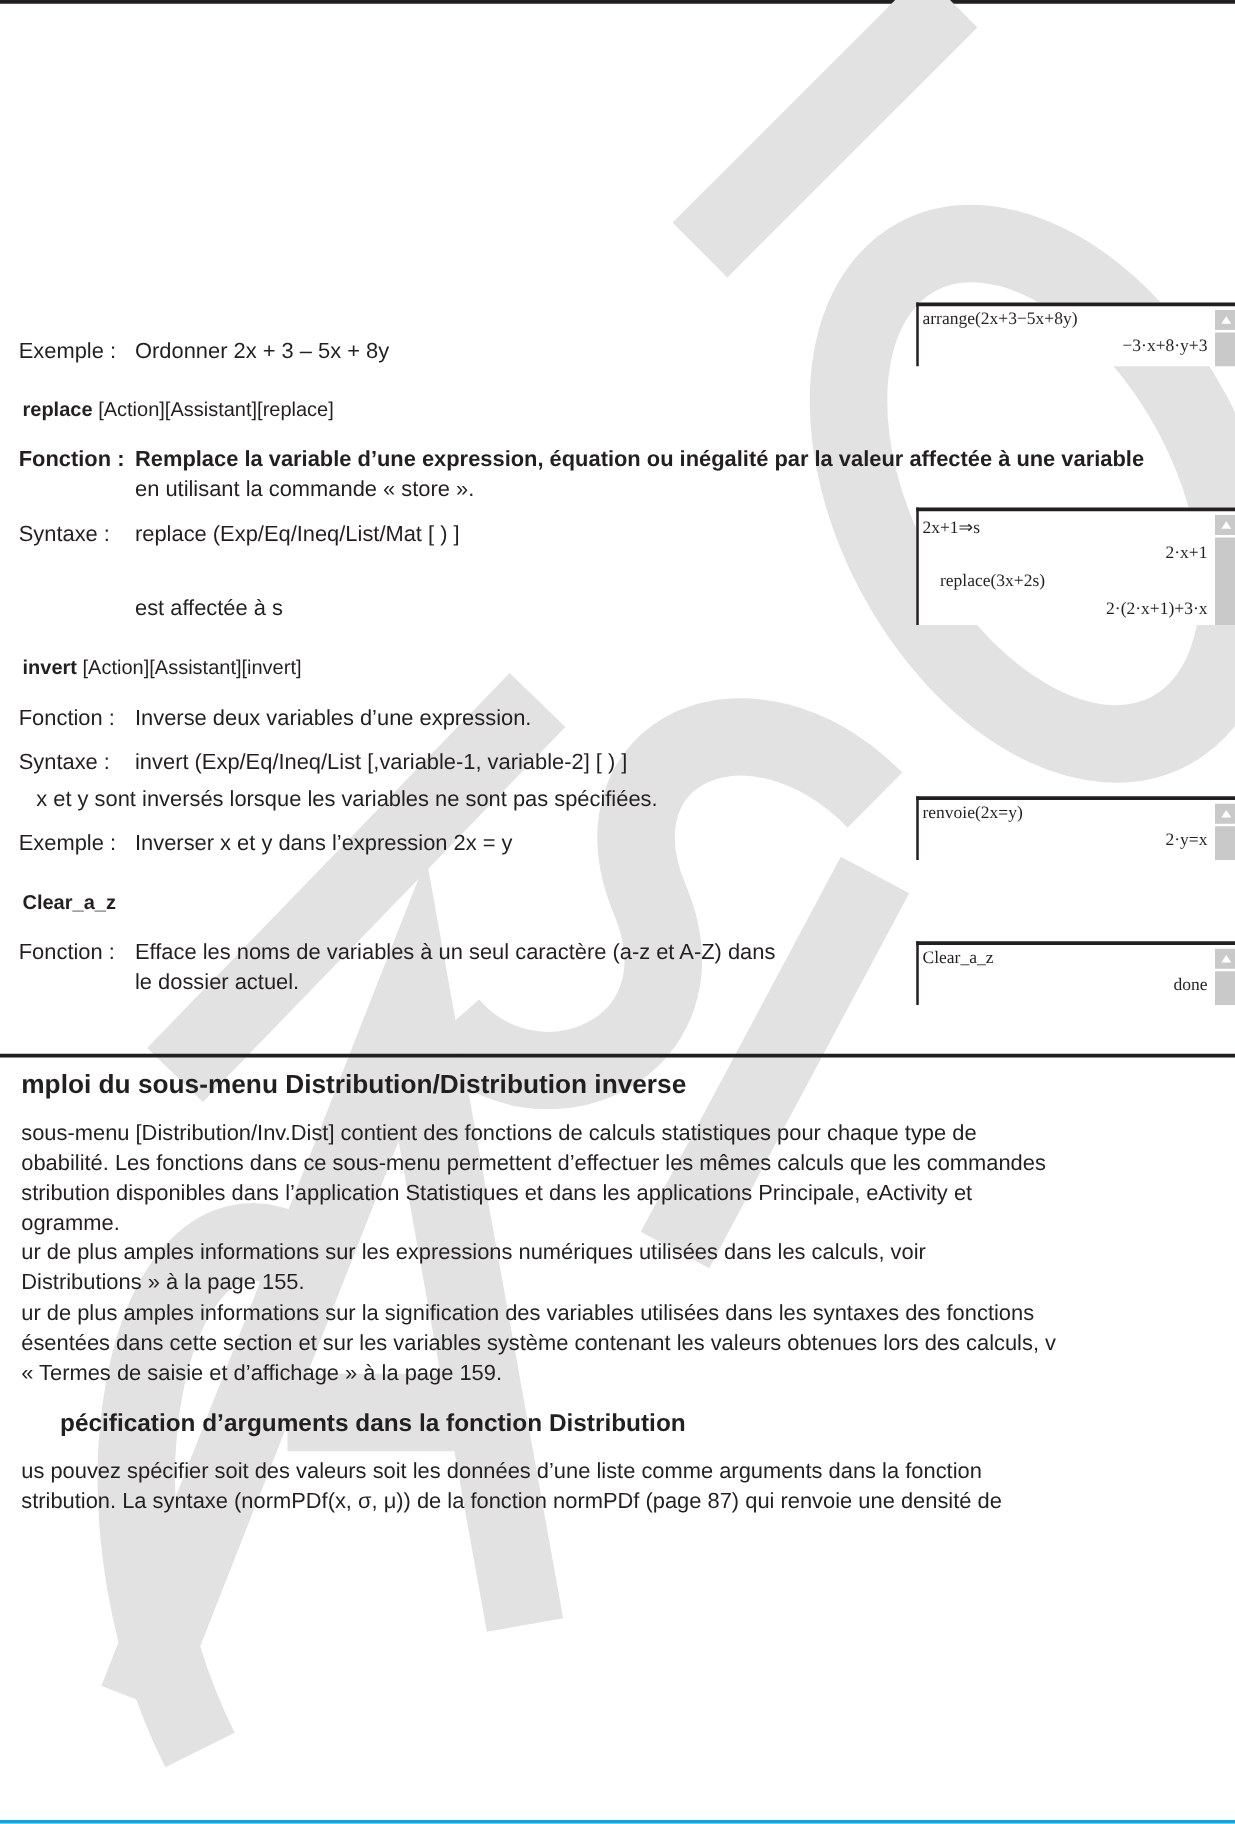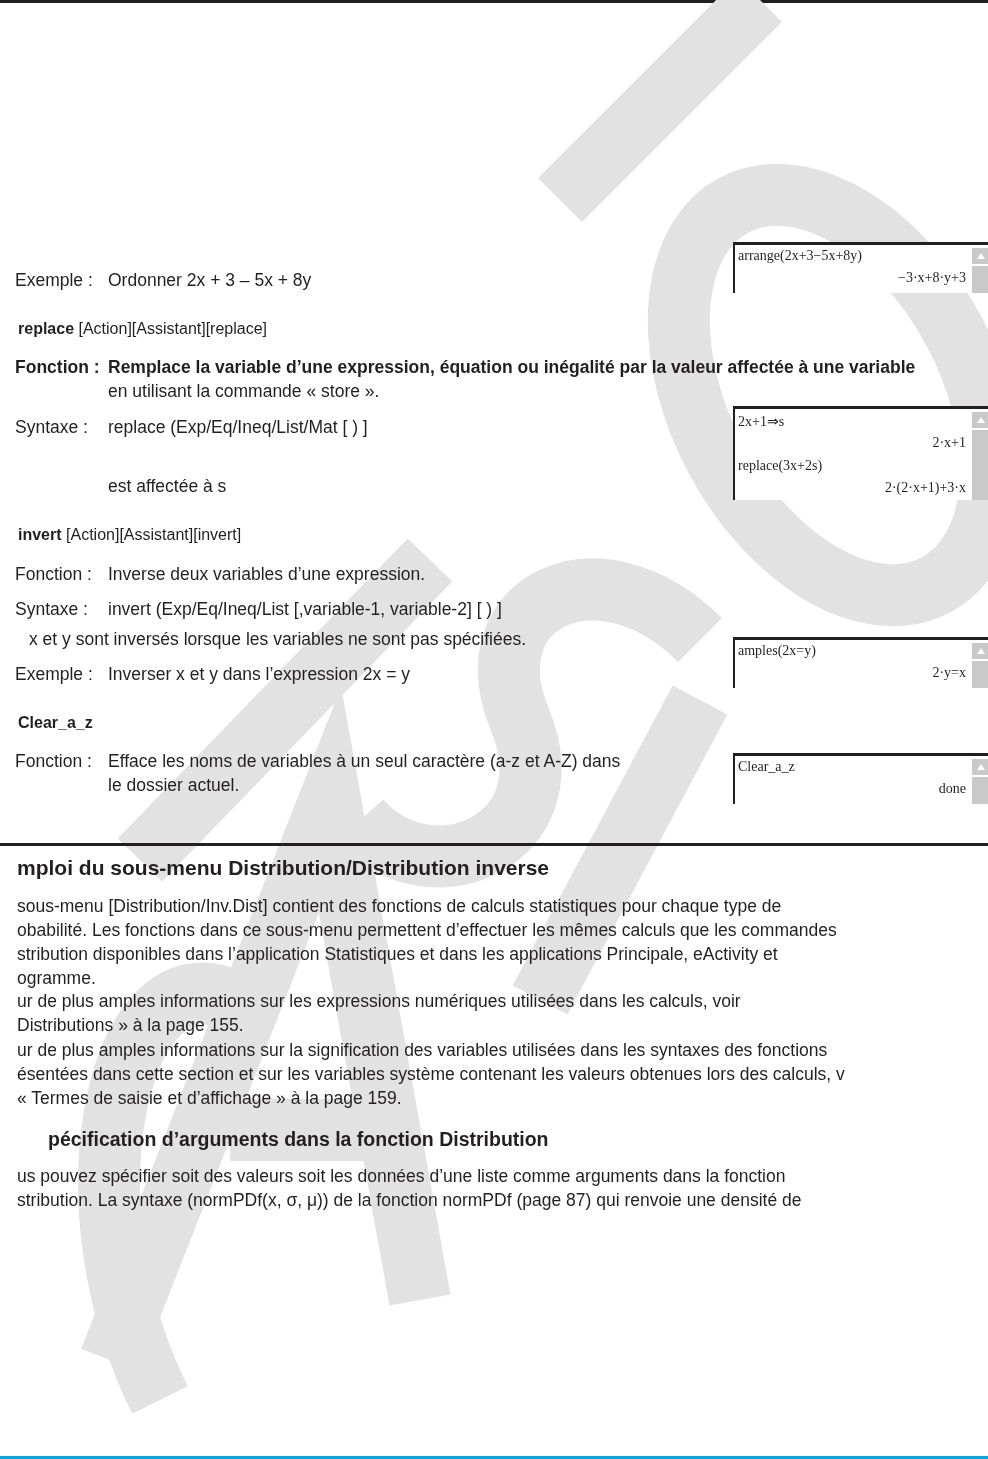--- a/index.html
+++ b/index.html
@@ -71,42 +71,42 @@
     <span class="lbl">Fonction :</span><span>Remplace la variable d’une expression, équation ou inégalité par la valeur affectée à une variable</span>
   </div>
   <div class="txt indent" style="left:15px; top:379px;">en utilisant la commande « store ».</div>
   <div class="txt" style="left:15px; top:415px;">
     <span class="lbl">Syntaxe :</span><span>replace (Exp/Eq/Ineq/List/Mat [ ) ]</span>
   </div>
   <div class="txt indent" style="left:15px; top:474px;">est affectée à s</div>
   <div class="calc" style="top:406px; height:91px;">
     <div class="line in" style="top:4px;">2x+1⇒s</div>
     <div class="line out" style="top:26px;">2·x+1</div>
-    <div class="line in" style="top:49px;">replace(3x+2s)</div>
+    <div class="line in" style="top:49px;margin-left:14px;">replace(3x+2s)</div>
     <div class="line out" style="top:71px;">2·(2·x+1)+3·x</div>
     <div class="sb-up"></div>
     <div class="sb-track"></div>
   </div>
 
   <div class="h3" style="left:18px; top:526px;">
     <span>invert</span>
     <span class="sub">[Action][Assistant][invert]</span>
   </div>
   <div class="txt" style="left:15px; top:562px;">
     <span class="lbl">Fonction :</span><span>Inverse deux variables d’une expression.</span>
   </div>
   <div class="txt" style="left:15px; top:597px;">
     <span class="lbl">Syntaxe :</span><span>invert (Exp/Eq/Ineq/List [,variable-1, variable-2] [ ) ]</span>
   </div>
   <div class="txt" style="left:29px; top:627px;">x et y sont inversés lorsque les variables ne sont pas spécifiées.</div>
   <div class="txt" style="left:15px; top:662px;">
     <span class="lbl">Exemple :</span><span>Inverser x et y dans l’expression 2x = y</span>
   </div>
   <div class="calc" style="top:637px; height:48px;">
-    <div class="line in" style="top:3px;">amples(2x=y)</div>
+    <div class="line in" style="top:3px;">renvoie(2x=y)</div>
     <div class="line out" style="top:25px;">2·y=x</div>
     <div class="sb-up"></div>
     <div class="sb-track"></div>
   </div>
 
   <div class="h3" style="left:18px; top:714px;">Clear_a_z</div>
   <div class="txt" style="left:15px; top:749px;">
     <span class="lbl">Fonction :</span><span>Efface les noms de variables à un seul caractère (a-z et A-Z) dans</span>
   </div>
   <div class="txt indent" style="left:15px; top:773px;">le dossier actuel.</div>

